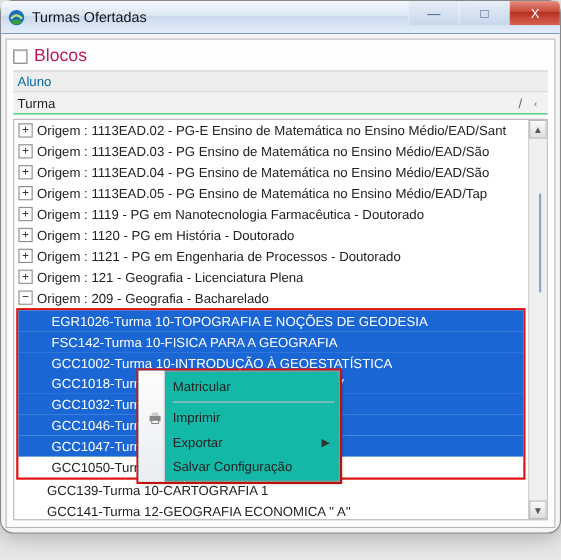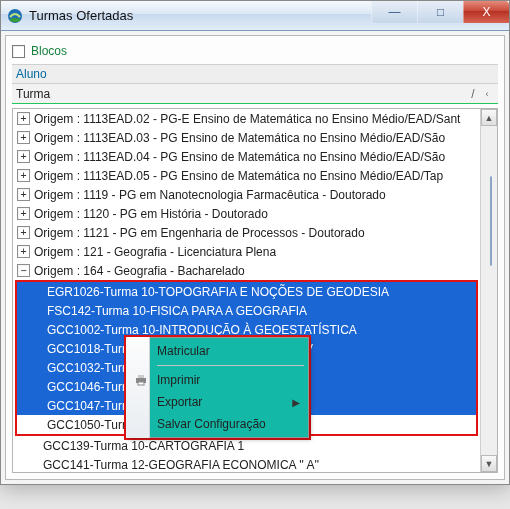--- a/index.html
+++ b/index.html
@@ -10,21 +10,21 @@
     font-size:12px;
     background:#e8e8e8;
     overflow:hidden;
     color:#222;
   }
   .window {
     position:absolute; left:0; top:0;
     width:510px; height:485px;
     background:#f4f4f4;
     border:1px solid #888;
-    border-radius:0;
+    border-radius:12px;
     box-shadow: 0 4px 20px rgba(0,0,0,.25);
   }
   
   .titlebar {
     height:30px;
     display:flex; align-items:center;
     padding:0 0 0 6px;
     background:linear-gradient(#f6f9fd,#dbe7f4 45%,#c8d9ee 46%,#e2edf8);
     border-bottom:1px solid #7b9ac0;
     border-radius:4px 4px 0 0;
@@ -53,21 +53,21 @@
     position:absolute; left:4px; right:4px; top:34px; bottom:4px;
     background:#fdfdfd;
     border:1px solid #b8b8b8;
     padding:4px 6px 6px 6px;
   }
   .blocos-row { display:flex; align-items:center; height:22px; margin-bottom:2px;}
   .checkbox {
     width:13px; height:13px; border:1px solid #7a7a7a; background:#fff; margin-right:6px;
     box-shadow: inset 1px 1px 0 #eee;
   }
-  .label-blocos { font-size:12px; color:#15803d; }
+  .label-blocos { font-size:16px; color:#be185d; }
   .section-label {
     background:#eee;
     border-top:1px solid #cfcfcf;
     border-bottom:1px solid #cfcfcf;
     padding:2px 4px;
     color:#0369a1;
     font-size:12px;
   }
   .columns-header {
     display:flex; align-items:center;
@@ -261,21 +261,21 @@
         <div class="tree-row">
           <div class="expander">
               <span>+</span>
             </div>
           <span>Origem : 121 - Geografia - Licenciatura Plena</span>
         </div>
         <div class="tree-row">
           <div class="expander">
               <span>−</span>
             </div>
-          <span>Origem : 164 - Geografia - Bacharelado</span>
+          <span>Origem : 209 - Geografia - Bacharelado</span>
         </div>
 
         <div class="redbox">
           <div class="tree-row child-row child-sel">
               <span>EGR1026-Turma 10-TOPOGRAFIA E NOÇÕES DE GEODESIA</span>
             </div>
           <div class="tree-row child-row child-sel">
               <span>FSC142-Turma 10-FISICA PARA A GEOGRAFIA</span>
             </div>
           <div class="tree-row child-row child-sel">

